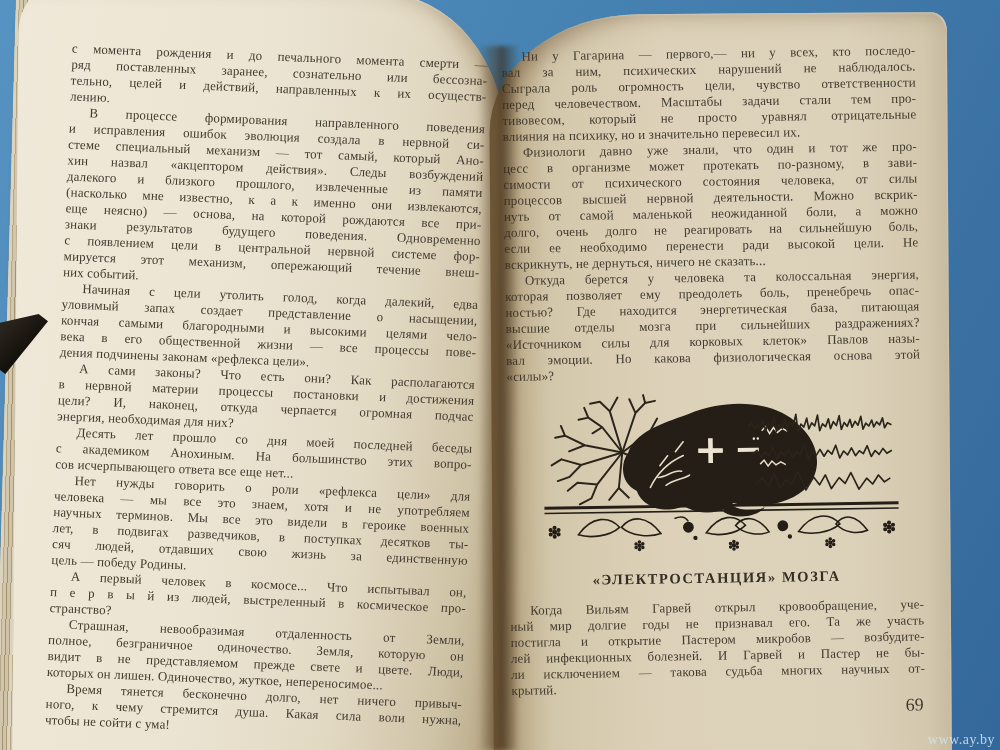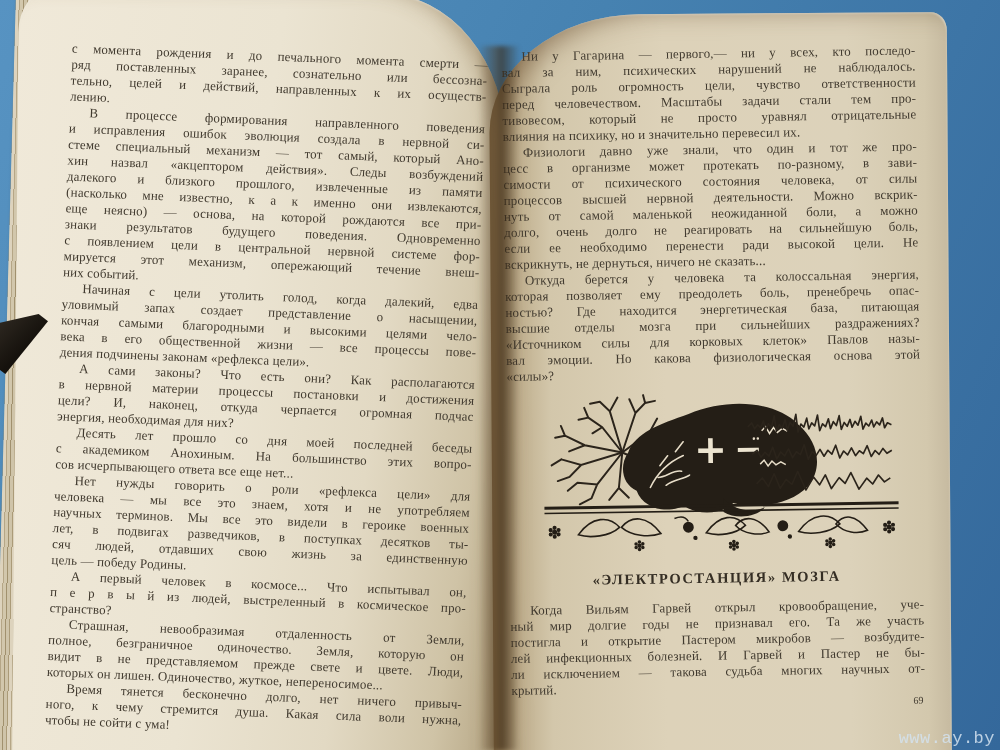--- a/index.html
+++ b/index.html
@@ -50,25 +50,25 @@
   .right-text-top{left:12px;top:34px;width:414px;}
   .right-text-bottom{left:12px;top:588px;width:414px;}
   .line{text-align:justify;text-align-last:justify;white-space:normal;}
   .line.ind{text-indent:20px;}
   .line.pl{text-align-last:left;}
   .illustration{position:absolute;left:44px;top:376px;width:364px;height:168px;}
   .chapter-heading{
     position:absolute;left:12px;top:558px;width:414px;text-align:center;
     font-weight:bold;font-size:14.5px;letter-spacing:1.6px;color:#352e24;
   }
-  .page-number{position:absolute;right:34px;top:686px;font-size:10px;color:#413a2f;}
+  .page-number{position:absolute;right:34px;top:686px;font-size:18px;color:#413a2f;}
   .watermark{
     position:absolute;right:5px;bottom:2px;
-    font-family:Liberation Mono, monospace;
-    font-size:17px;color:#d4e3f0;opacity:.85;letter-spacing:.5px;
+    font-family:Liberation Serif, serif;
+    font-size:14px;color:#d4e3f0;opacity:.85;letter-spacing:.5px;
   }
 </style>
 </head>
 <body>
 
 <div class="scene">
 
   <div class="page-stack"></div>
 
   <div class="page left-page">

